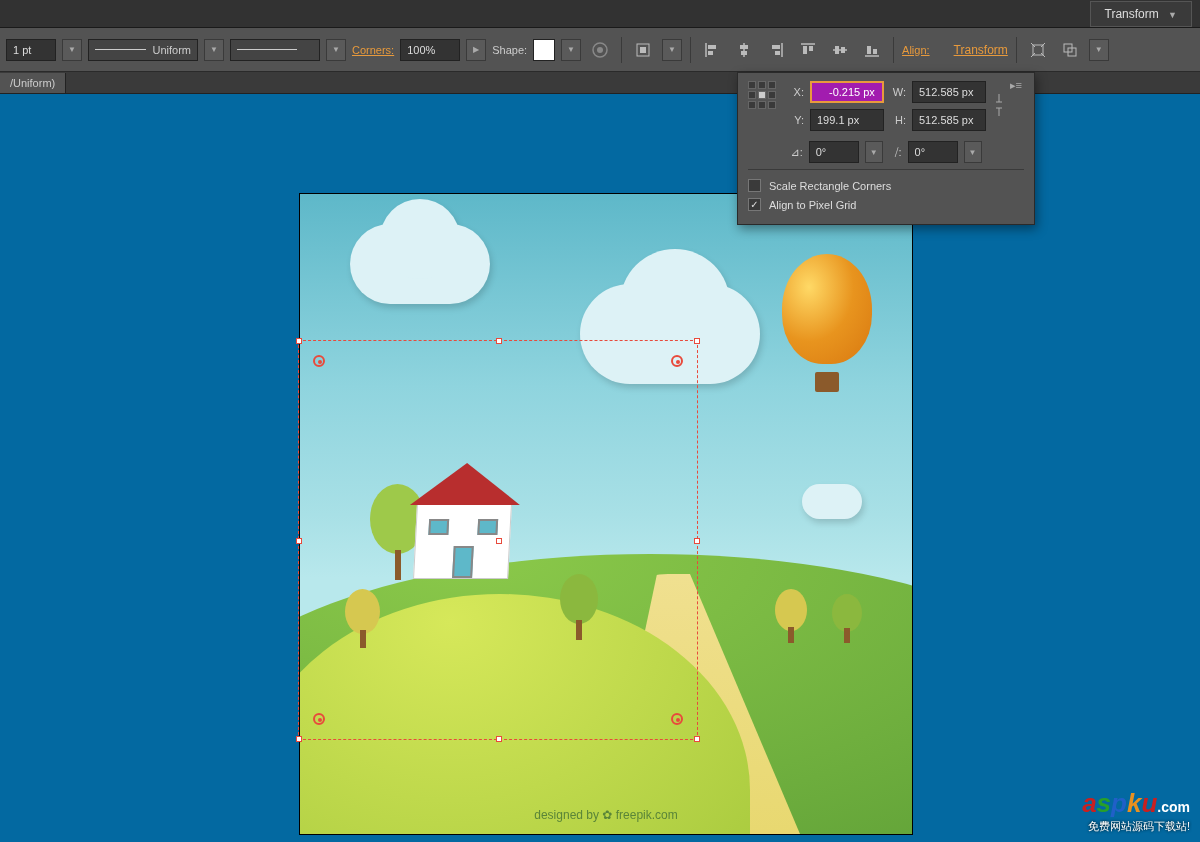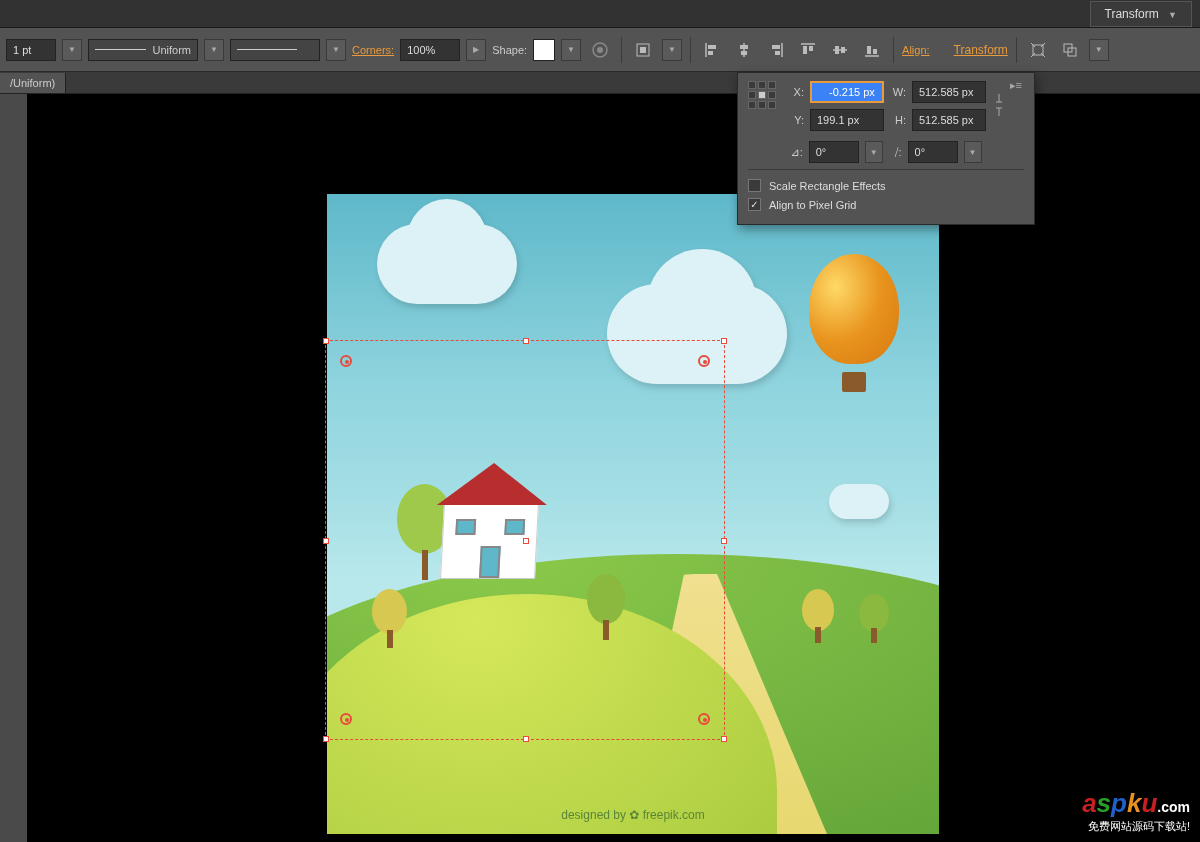--- a/index.html
+++ b/index.html
@@ -27,21 +27,21 @@
 .icon-btn svg { width: 18px; height: 18px; }
 .sep { width: 1px; height: 26px; background: #3a3a3a; margin: 0 2px; }
 .shape-label { color: #e89a3c; text-decoration: underline; font-size: 11px; }
 .transform-label { color: #e89a3c; text-decoration: underline; font-size: 12px; }
 
 
 .tabbar { height: 22px; background: #3a3a3a; border-bottom: 1px solid #222; display: flex; align-items: center; }
 .doctab { background: #535353; padding: 4px 10px; font-size: 11px; color: #ccc; border-right: 1px solid #222; }
 
 
-.canvas-area { position: absolute; top: 94px; left: 0; right: 0; bottom: 0; background: #000000; margin-left: 27px; }
+.canvas-area { position: absolute; top: 94px; left: 0; right: 0; bottom: 0; background: #0369a1; }
 .artboard { position: absolute; left: 300px; top: 100px; width: 612px; height: 640px; background: #fff; box-shadow: 0 0 0 1px #000; overflow: hidden; }
 
 
 .sky { width: 100%; height: 100%; background: linear-gradient(180deg, #5eb8c9 0%, #8fd4de 30%, #a8e0e6 50%, #b8e8ec 60%); position: relative; }
 .cloud { position: absolute; background: #ddf2f6; border-radius: 50%; filter: drop-shadow(2px 4px 3px rgba(0,0,0,0.15)); }
 .cloud1 { left: 50px; top: 30px; width: 140px; height: 80px; border-radius: 60px; }
 .cloud1::before { content:""; position:absolute; left:30px; top:-25px; width:80px; height:80px; background:#ddf2f6; border-radius:50%; }
 .cloud2 { left: 280px; top: 90px; width: 180px; height: 100px; border-radius: 70px; }
 .cloud2::before { content:""; position:absolute; left:40px; top:-35px; width:110px; height:110px; background:#ddf2f6; border-radius:50%; }
 .cloud3 { right: 50px; top: 290px; width: 60px; height: 35px; border-radius: 30px; }
@@ -72,21 +72,21 @@
 .selection { position: absolute; border: 1px dashed #e84a3c; }
 .sel-handle { position: absolute; width: 6px; height: 6px; background: #fff; border: 1px solid #e84a3c; }
 .sel-anchor { position: absolute; width: 12px; height: 12px; border: 2px solid #e84a3c; border-radius: 50%; }
 .sel-anchor::after { content:""; position:absolute; left:3px; top:3px; width:4px; height:4px; background:#e84a3c; border-radius:50%; }
 
 
 .transform-panel { position: absolute; right: 165px; top: 72px; width: 298px; background: #535353; border: 1px solid #2a2a2a; box-shadow: 2px 4px 10px rgba(0,0,0,0.4); padding: 8px 10px 10px; z-index: 100; }
 .tp-row { display: flex; align-items: center; gap: 6px; margin-bottom: 6px; }
 .tp-label { color: #ccc; font-size: 11px; width: 16px; text-align: right; }
 .tp-input { background: #333; border: 1px solid #222; color: #ddd; padding: 3px 6px; font-size: 11px; width: 74px; height: 22px; text-align: left; }
-.tp-input.active { border: 2px solid #e89a3c; background: #3b82f6; color: #fff; padding-left: 17px; }
+.tp-input.active { border: 2px solid #e89a3c; background: #a21caf; color: #fff; padding-left: 17px; }
 .tp-dd { width: 18px; height: 22px; background: #5a5a5a; border: 1px solid #3a3a3a; display: inline-flex; align-items: center; justify-content: center; font-size: 8px; color: #aaa; }
 .tp-ref { width: 28px; height: 28px; display: grid; grid-template-columns: repeat(3,1fr); grid-template-rows: repeat(3,1fr); gap: 2px; margin-right: 8px; }
 .tp-ref-cell { background: #3a3a3a; border: 1px solid #666; }
 .tp-link { width: 18px; height: 48px; display: flex; align-items: center; justify-content: center; color: #aaa; }
 .tp-check-row { display: flex; align-items: center; gap: 8px; padding: 3px 0; font-size: 11px; color: #ddd; }
 .tp-check { width: 13px; height: 13px; border: 1px solid #777; background: #3a3a3a; display: inline-flex; align-items: center; justify-content: center; font-size: 10px; color: #ddd; }
 .tp-menu-icon { position: absolute; right: 8px; top: 6px; width: 16px; color: #aaa; }
 
 
 .watermark { position: absolute; right: 10px; bottom: 8px; text-align: right; }
@@ -313,21 +313,21 @@
     <span style="color:#ccc;">⊿:</span>
     <input class="tp-input" style="width: 50px;" value="0°">
     <span class="tp-dd">▼</span>
     <span style="color:#ccc;margin-left:6px;">⧸:</span>
     <input class="tp-input" style="width: 50px;" value="0°">
     <span class="tp-dd">▼</span>
   </div>
   <div style="height:1px;background:#3a3a3a;margin:6px 0;"></div>
   <div class="tp-check-row">
     <span class="tp-check"></span>
-    <span>Scale Rectangle Effects</span>
+    <span>Scale Rectangle Corners</span>
   </div>
   <div class="tp-check-row">
     <span class="tp-check">
         <span>✓</span>
       </span>
     <span>Align to Pixel Grid</span>
   </div>
 </div>
 
 <div class="watermark">

